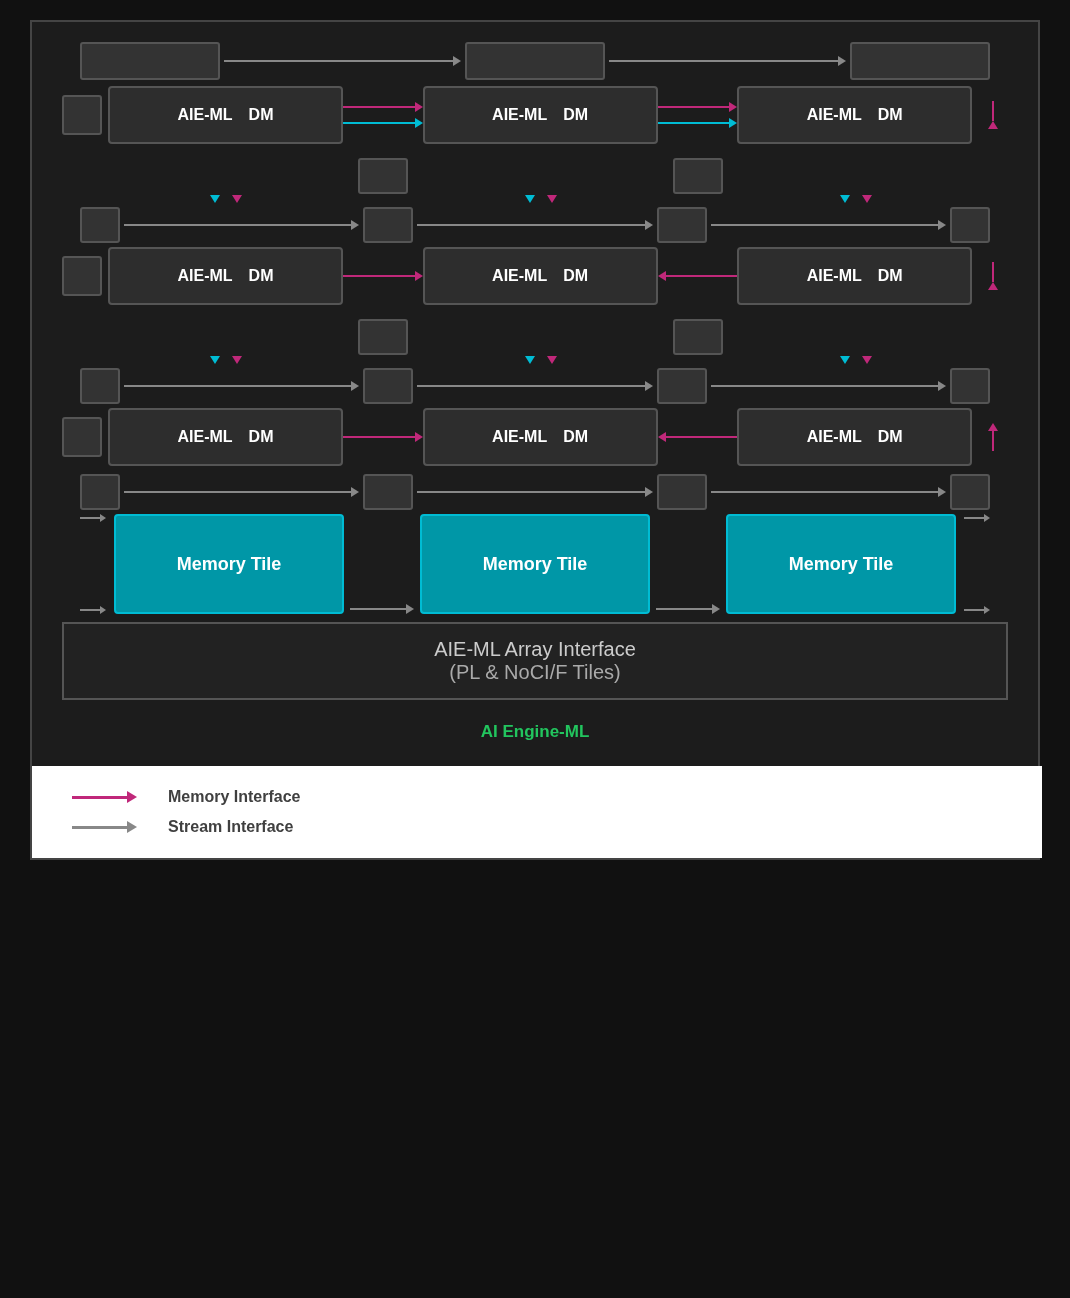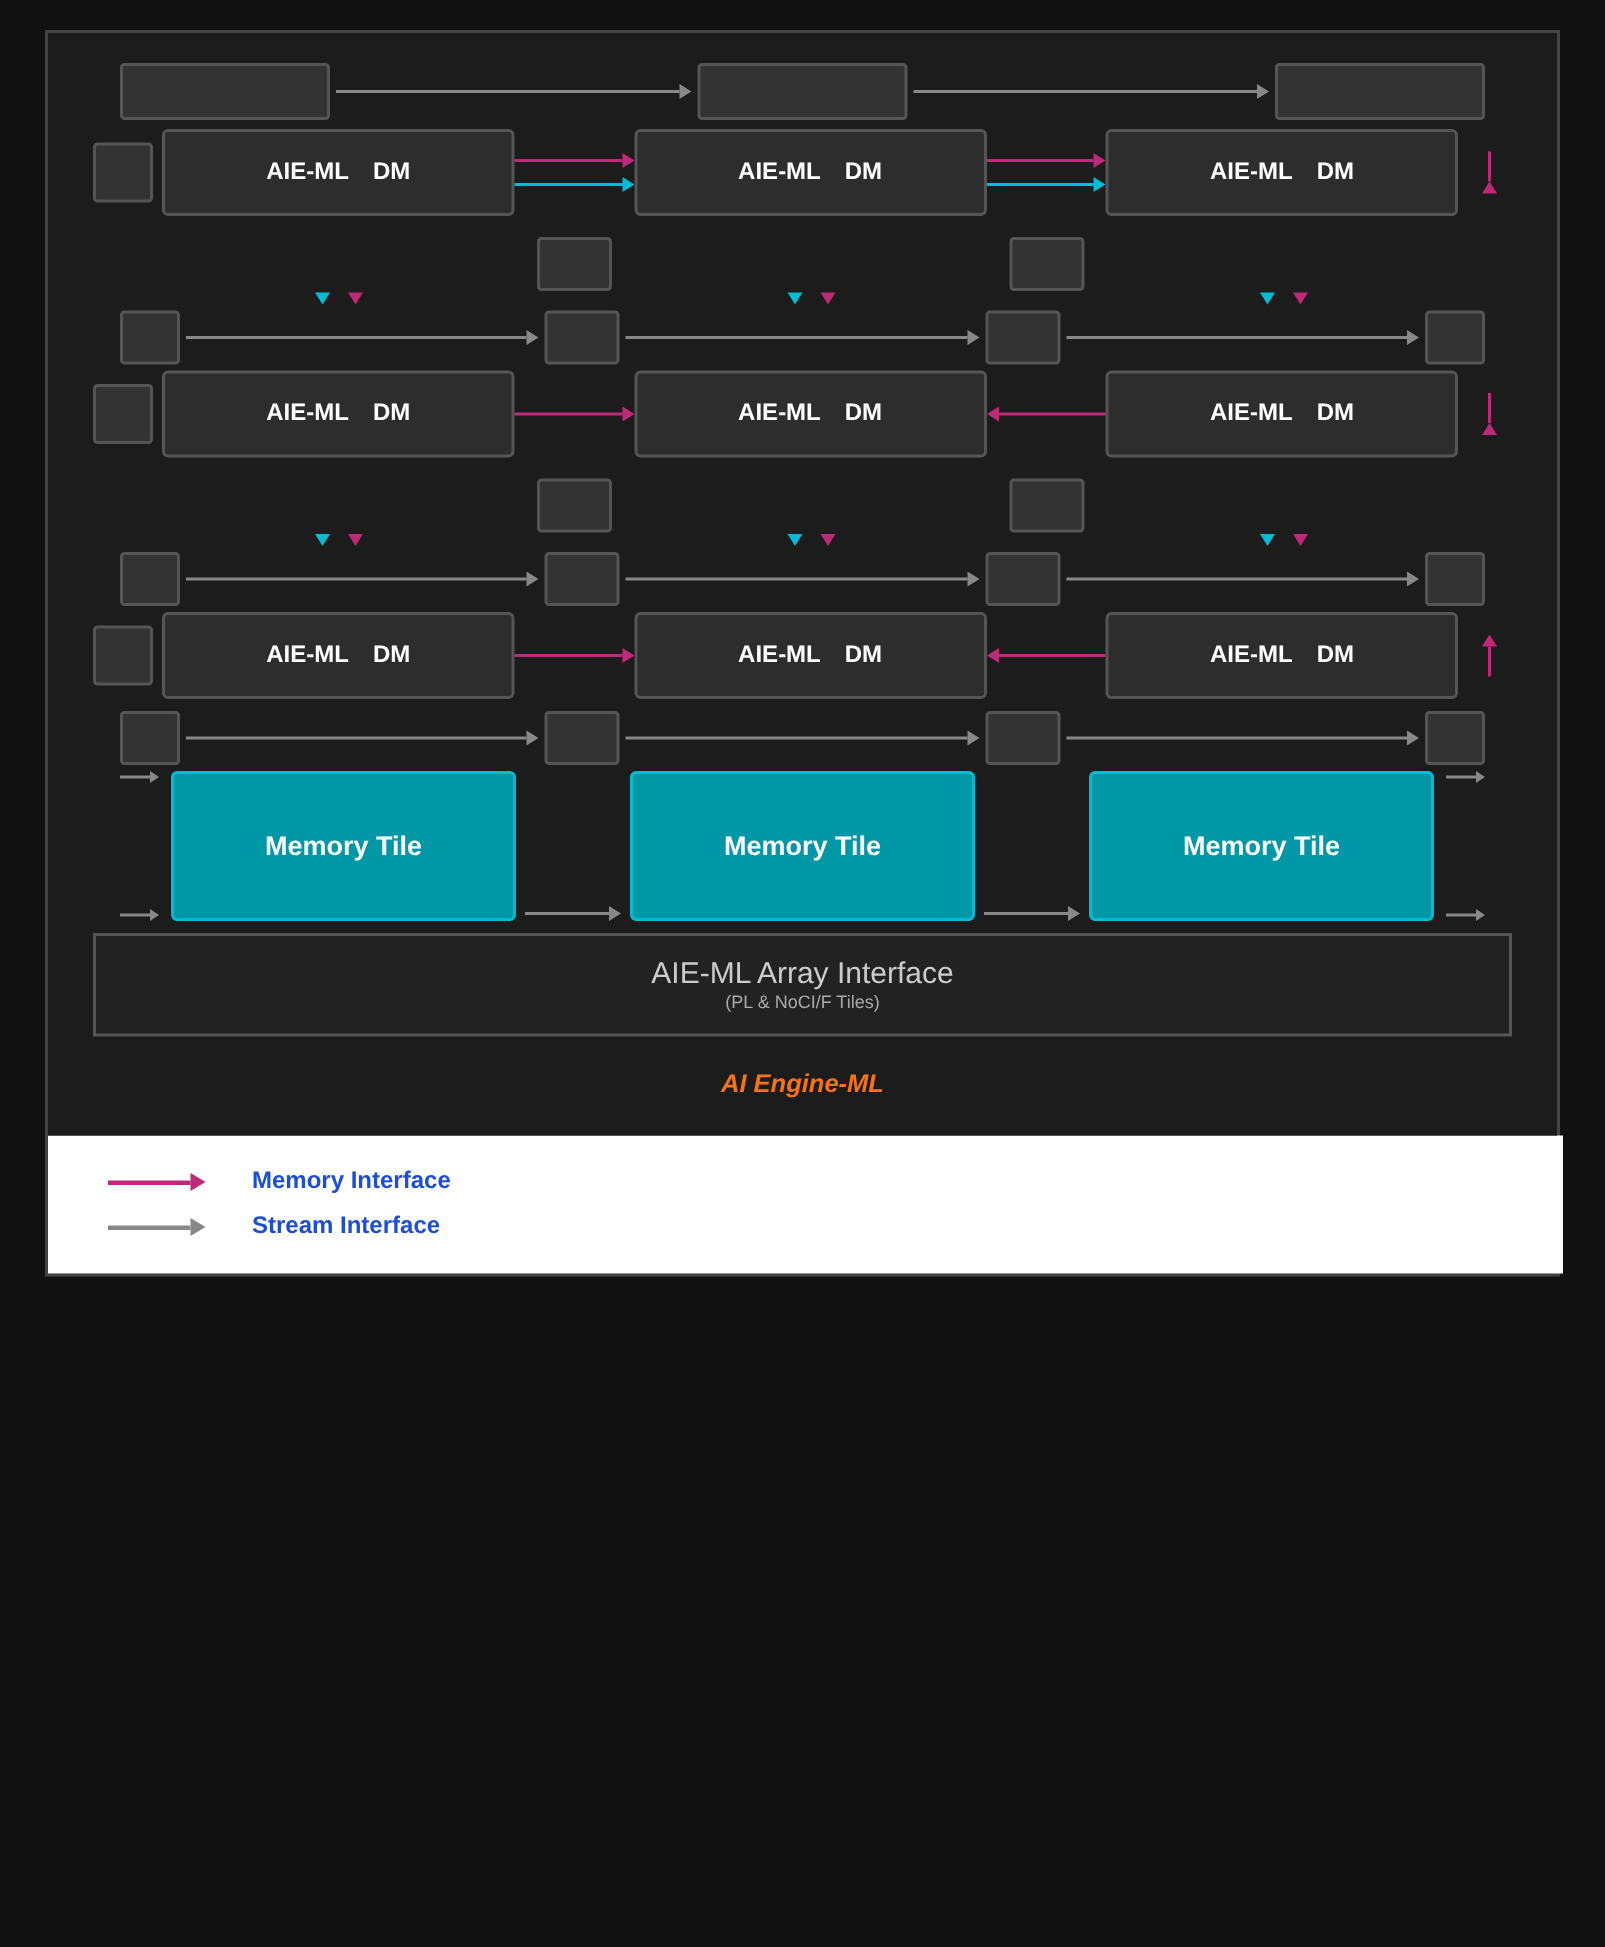--- a/index.html
+++ b/index.html
@@ -134,21 +134,21 @@
     .interface-box {
       background: #222;
       border: 2px solid #555;
       margin: 8px 0 4px 0;
       padding: 14px;
       text-align: center;
       color: #ccc;
       font-size: 15px;
     }
     .interface-box .line1 { font-size: 20px; }
-    .interface-box .line2 { font-size: 12px; color: #aaa; }
+    .interface-box .line2 { font-size: 20px; color: #aaa; }
 
     
     .legend {
       background: #fff;
       width: 1010px;
       padding: 22px 40px;
       display: flex;
       flex-direction: column;
       gap: 12px;
     }
@@ -158,21 +158,21 @@
       gap: 16px;
     }
     .legend-arrow {
       display: flex;
       align-items: center;
       width: 80px;
     }
     .legend-label {
       font-size: 16px;
       font-weight: bold;
-      color: #1d4ed8;
+      color: #404040;
     }
     
     .aie-col-wrapper {
       display: flex;
       flex-direction: column;
       align-items: center;
     }
   </style>
 </head>
 <body>
@@ -513,21 +513,21 @@
         </div>
       </div>
     </div>
 
     <div class="interface-box">
       <div class="line1">AIE-ML Array Interface</div>
       <div class="line2">(PL &amp; NoCI/F Tiles)</div>
     </div>
 
     <div style="text-align:center; padding: 18px 0 14px 0;">
-      <div style="color:#f97316; font-size:17px; font-weight:600;font-style:italic;">AI Engine-ML</div>
+      <div style="color:#22c55e; font-size:17px; font-weight:600;">AI Engine-ML</div>
     </div>
   </div>
 
   <div class="legend">
 
     <div class="legend-item">
       <div class="legend-arrow">
         <div style="height:3px;background:#c0287a;width:55px;"></div>
         <div style="width:0;height:0;border-top:6px solid transparent;border-bottom:6px solid transparent;border-left:10px solid #c0287a;"></div>
       </div>

